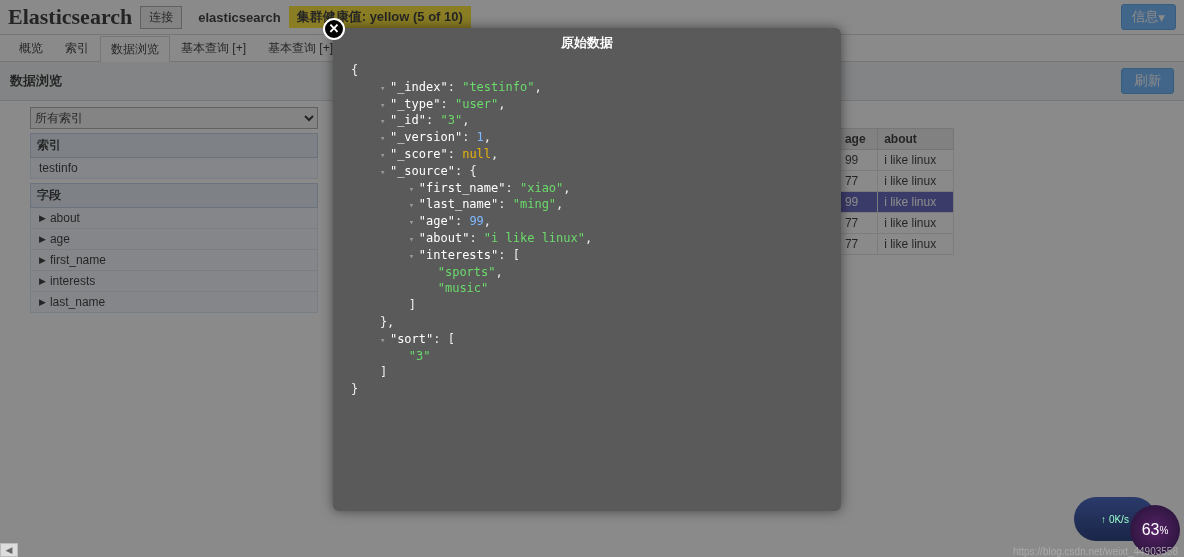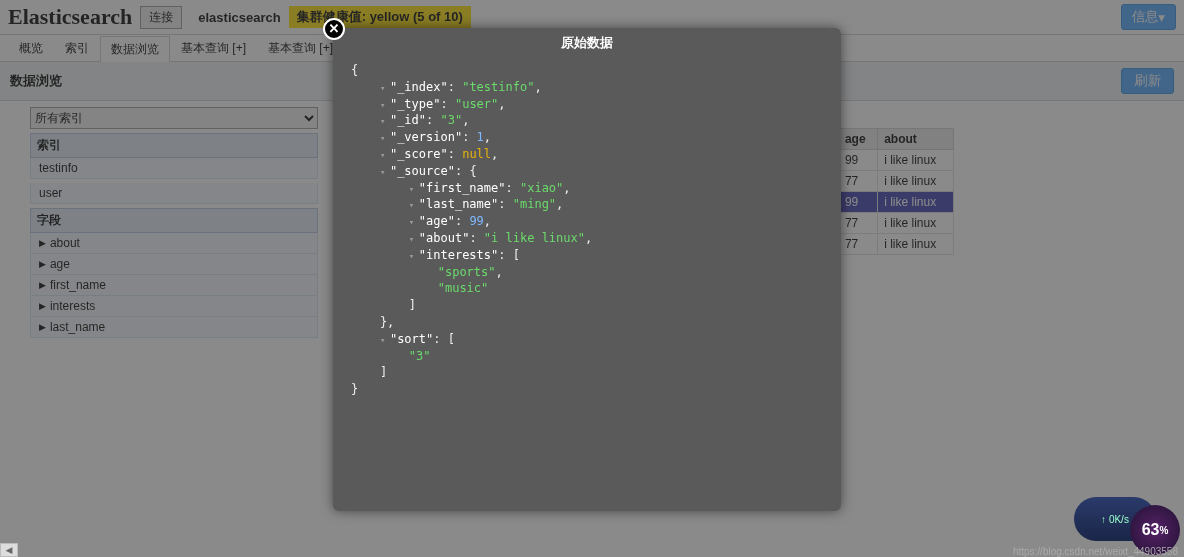--- a/index.html
+++ b/index.html
@@ -37,21 +37,21 @@
     .modal-title { text-align: center; color: #fff; font-weight: bold; padding: 6px; font-size: 13px; }
     .json-body { padding: 4px 18px; font-family: Consolas, monospace; font-size: 12px; color: #eee; line-height: 1.4; }
     .jk { color: #fff; }
     .jstr { color: #6bdb6b; }
     .jnum { color: #7fb8ff; }
     .jnull { color: #eab308; }
     .jtog { color: #999; font-size: 9px; margin-right: 2px; display: inline-block; width: 8px; }
     .jl { white-space: pre; }
     
     .speed-widget { position: absolute; right: 28px; bottom: 16px; width: 82px; height: 44px; background: linear-gradient(#2a3a6a,#1a2648); border-radius: 22px; color: #9fc; font-size: 10px; display:flex; align-items:center; justify-content:center; flex-direction:column; }
-    .perc-widget { position: absolute; right: 4px; bottom: 2px; width: 50px; height: 50px; border-radius: 50%; background: radial-gradient(#526,#213); color:#fff; font-size:16px; display:flex;align-items:center;justify-content:center; font-weight:bold;}
+    .perc-widget { position: absolute; right: 4px; bottom: 2px; width: 50px; height: 50px; border-radius: 50%; background: radial-gradient(#526,#213); color:#fff; font-size:16px; display:flex;align-items:center;justify-content:center; font-weight:normal;}
     .watermark { position: absolute; right: 6px; bottom: 0; font-size: 10px; color: #aaa; }
     .hscroll { position: absolute; left: 0; bottom: 0; width: 18px; height: 14px; background: #ddd; border:1px solid #bbb; display:flex;align-items:center;justify-content:center;font-size:9px;color:#666;}
   </style>
 </head>
 <body>
 
 <div class="header">
   <span class="logo">Elasticsearch</span>
   <button class="connect-btn">连接</button>
   <span class="cluster-name">elasticsearch</span>
@@ -85,23 +85,20 @@
       <option>所有索引</option>
     </select>
     <div id="side-sections">
         <div class="side-section">
           <div class="side-header">索引</div>
           <div class="side-item">
             <span>testinfo</span>
           </div>
         </div>
         <div class="side-section">
-          <div class="side-item">
-            <span>user</span>
-          </div>
         </div>
         <div class="side-section">
           <div class="side-header">字段</div>
           <div class="side-item">
             <span class="caret">▶</span>
             <span>about</span>
           </div>
           <div class="side-item">
             <span class="caret">▶</span>
             <span>age</span>

